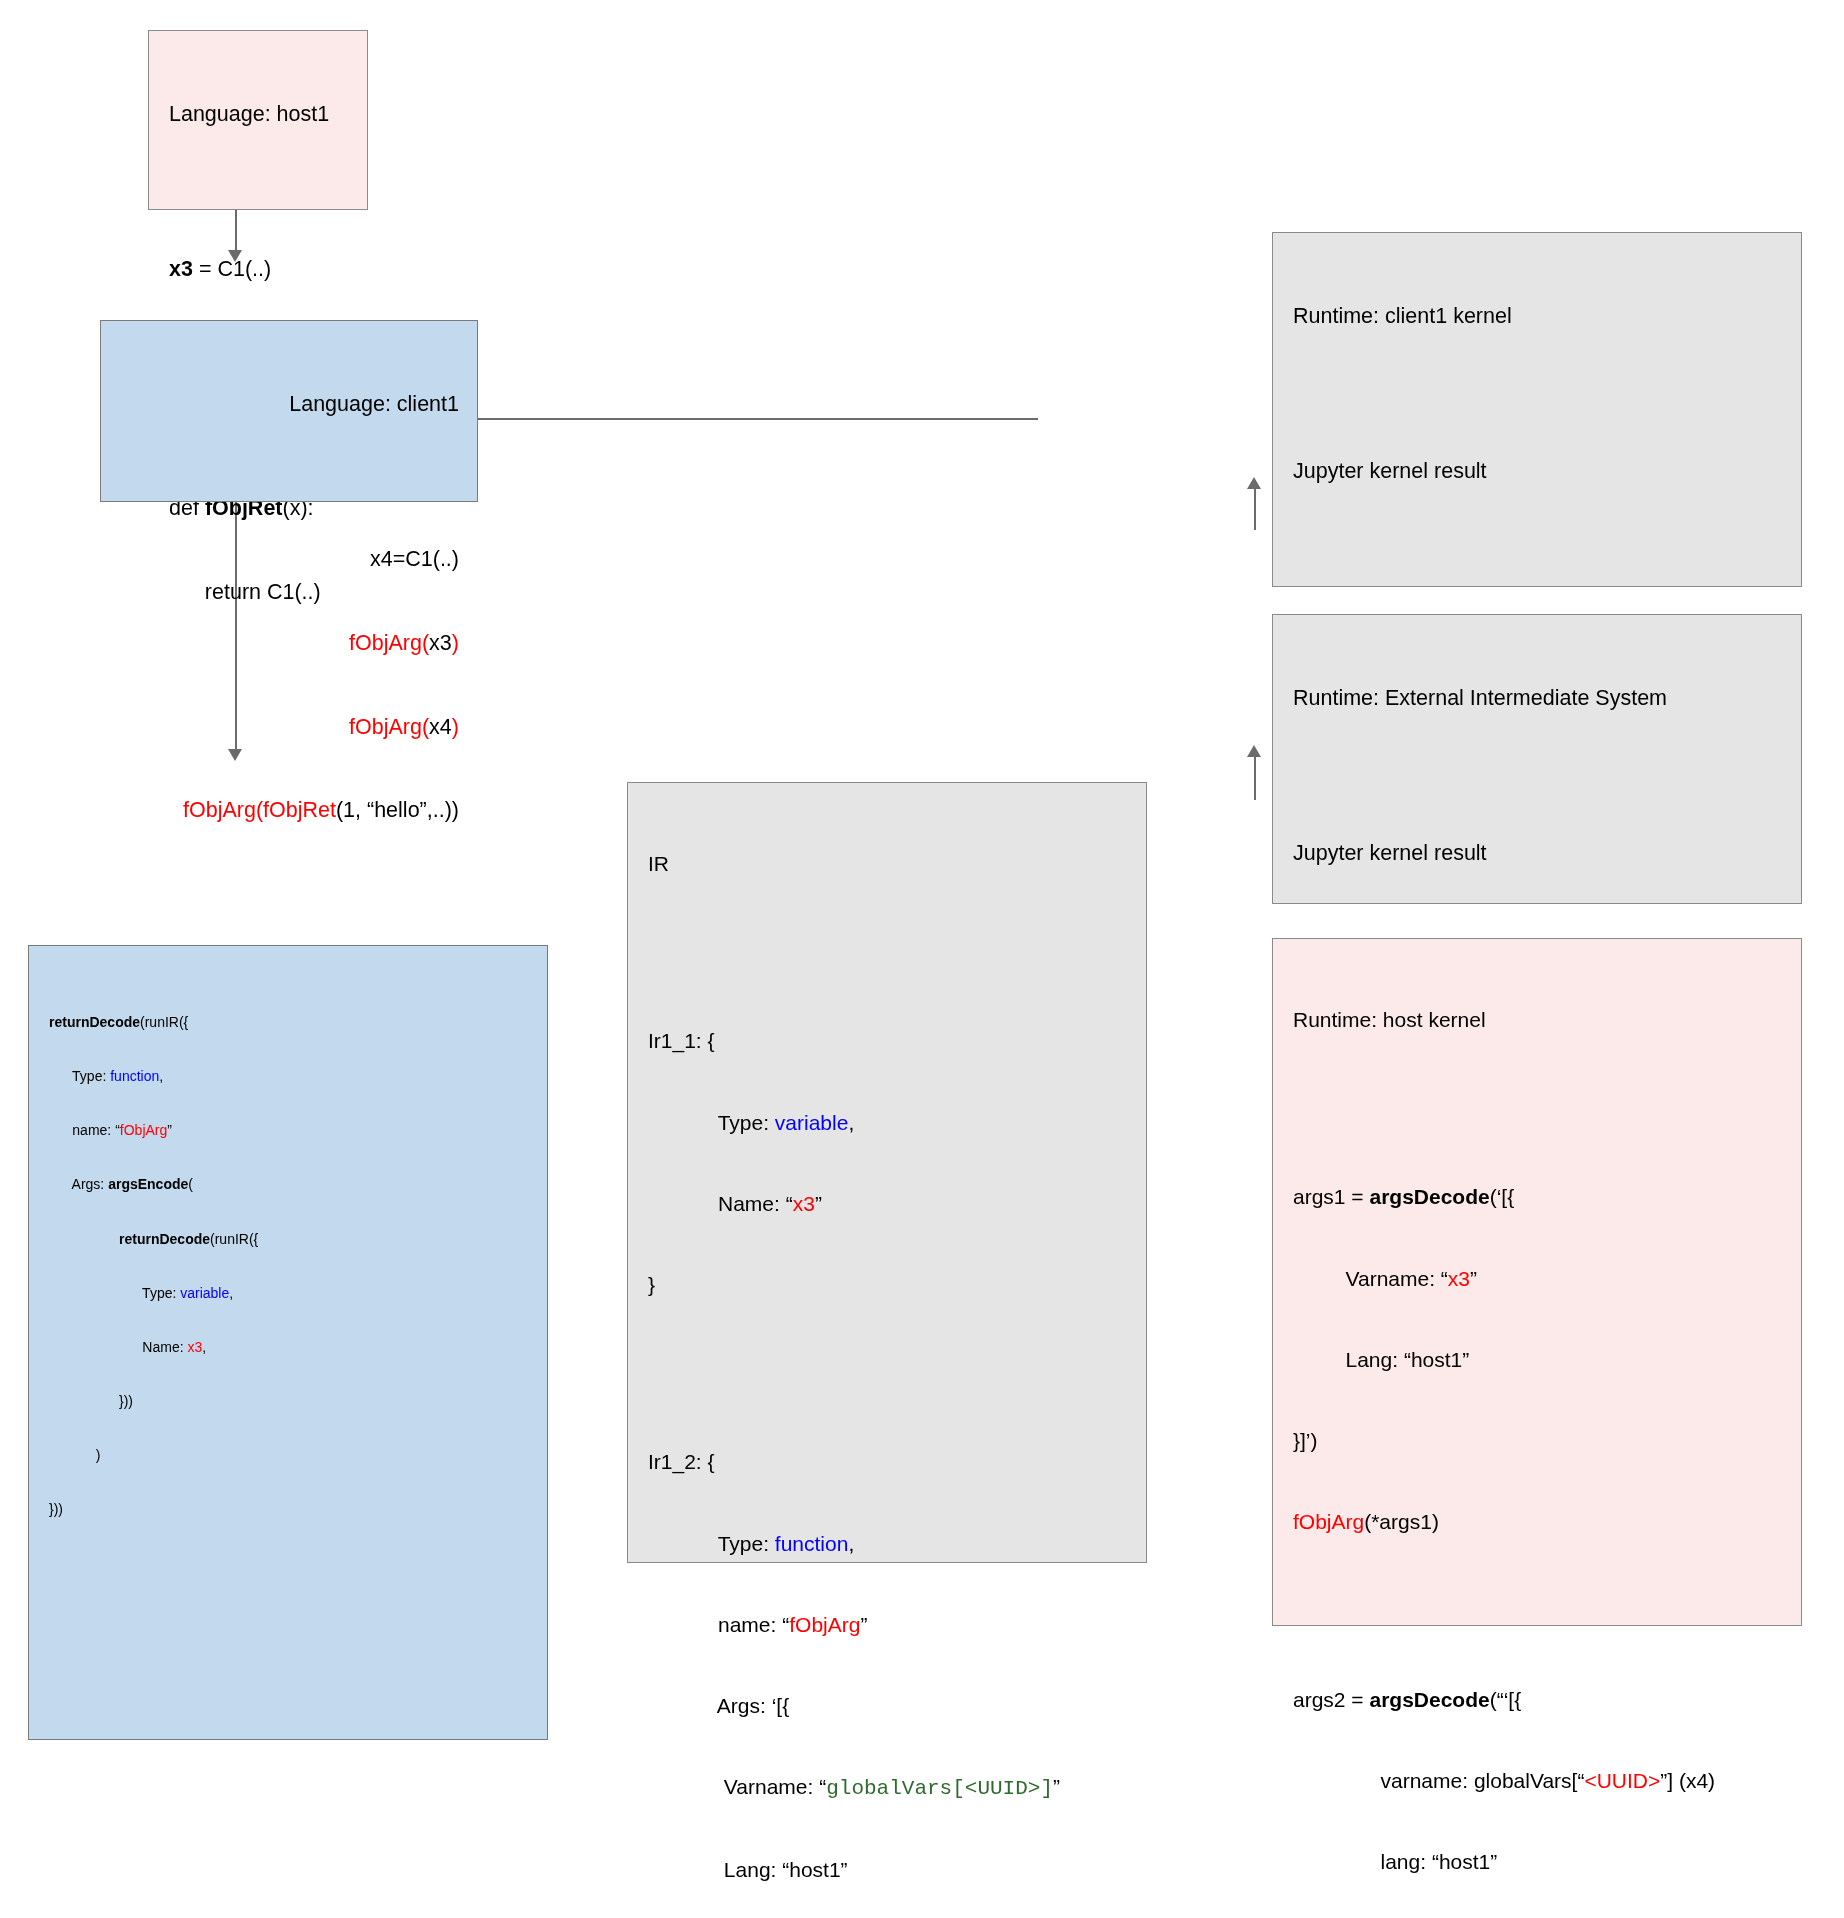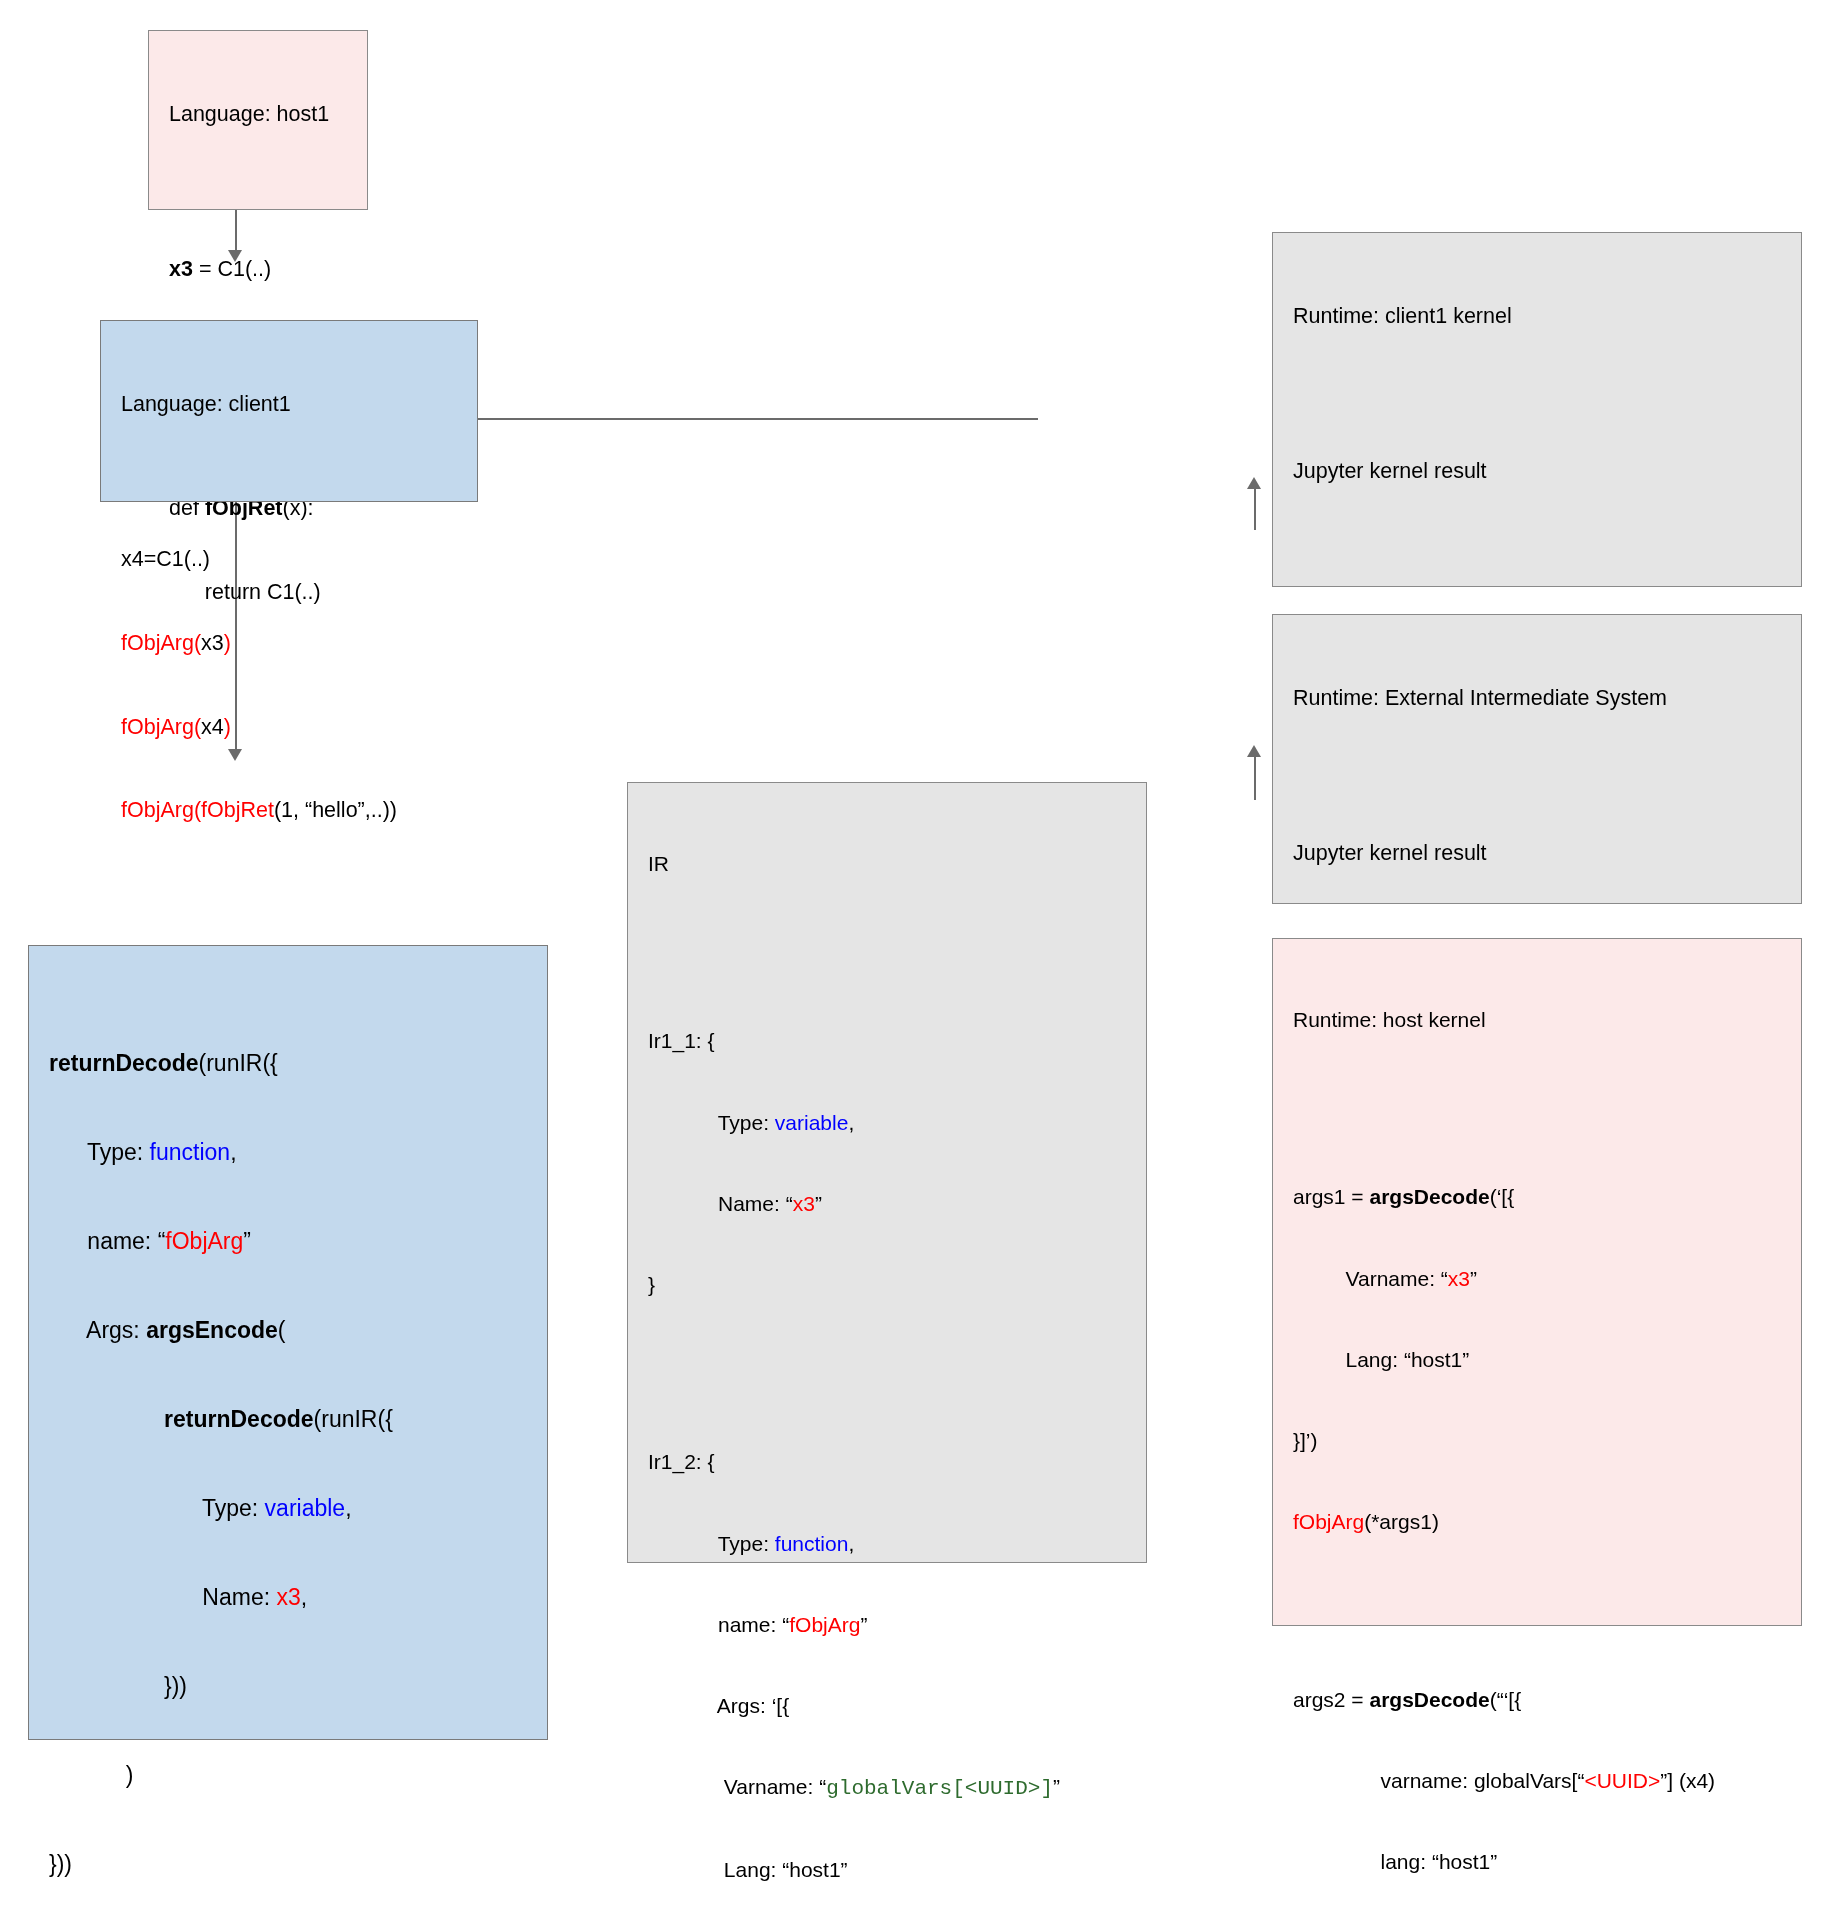--- a/index.html
+++ b/index.html
@@ -101,30 +101,30 @@
   <div class="box pink" style="left:148px; top:30px; width:220px; height:180px;">
     <span class="ln">Language: host1</span>
     <span class="spacer"></span>
     <span class="ln"><b>x3</b> = C1(..)</span>
     <span class="spacer"></span>
     <span class="ln">def <b>fObjArg</b>(x): ..</span>
     <span class="ln">def <b>fObjRet</b>(x):</span>
     <span class="ln">      return C1(..)</span>
   </div>
 
-  <div class="box blue" style="left:100px; top:320px; width:378px; height:182px;">
+  <div class="box blue" style="left:100px; top:320px; width:378px; height:182px;text-align:right;">
     <span class="ln">Language: client1</span>
     <span class="spacer"></span>
     <span class="ln">x4=C1(..)</span>
     <span class="ln"><span class="red">fObjArg(</span>x3<span class="red">)</span></span>
     <span class="ln"><span class="red">fObjArg(</span>x4<span class="red">)</span></span>
     <span class="ln"><span class="red">fObjArg(fObjRet</span>(1, “hello”,..))</span>
   </div>
 
-  <div class="box blue" style="left:28px; top:945px; width:520px; height:795px; font-size:23px; line-height:1.285;">
+  <div class="box blue" style="left:28px; top:945px; width:520px; height:795px; font-size:14px; line-height:1.285;">
     
     <span class="ln"><b>returnDecode</b>(runIR({</span>
     <span class="ln">      Type: <span class="blue2">function</span>,</span>
     <span class="ln">      name: “<span class="red">fObjArg</span>”</span>
     <span class="ln">      Args: <b>argsEncode</b>(</span>
     <span class="ln">                  <b>returnDecode</b>(runIR({</span>
     <span class="ln">                        Type: <span class="blue2">variable</span>,</span>
     <span class="ln">                        Name: <span class="red">x3</span>,</span>
     <span class="ln">                  }))</span>
     <span class="ln">            )</span>

